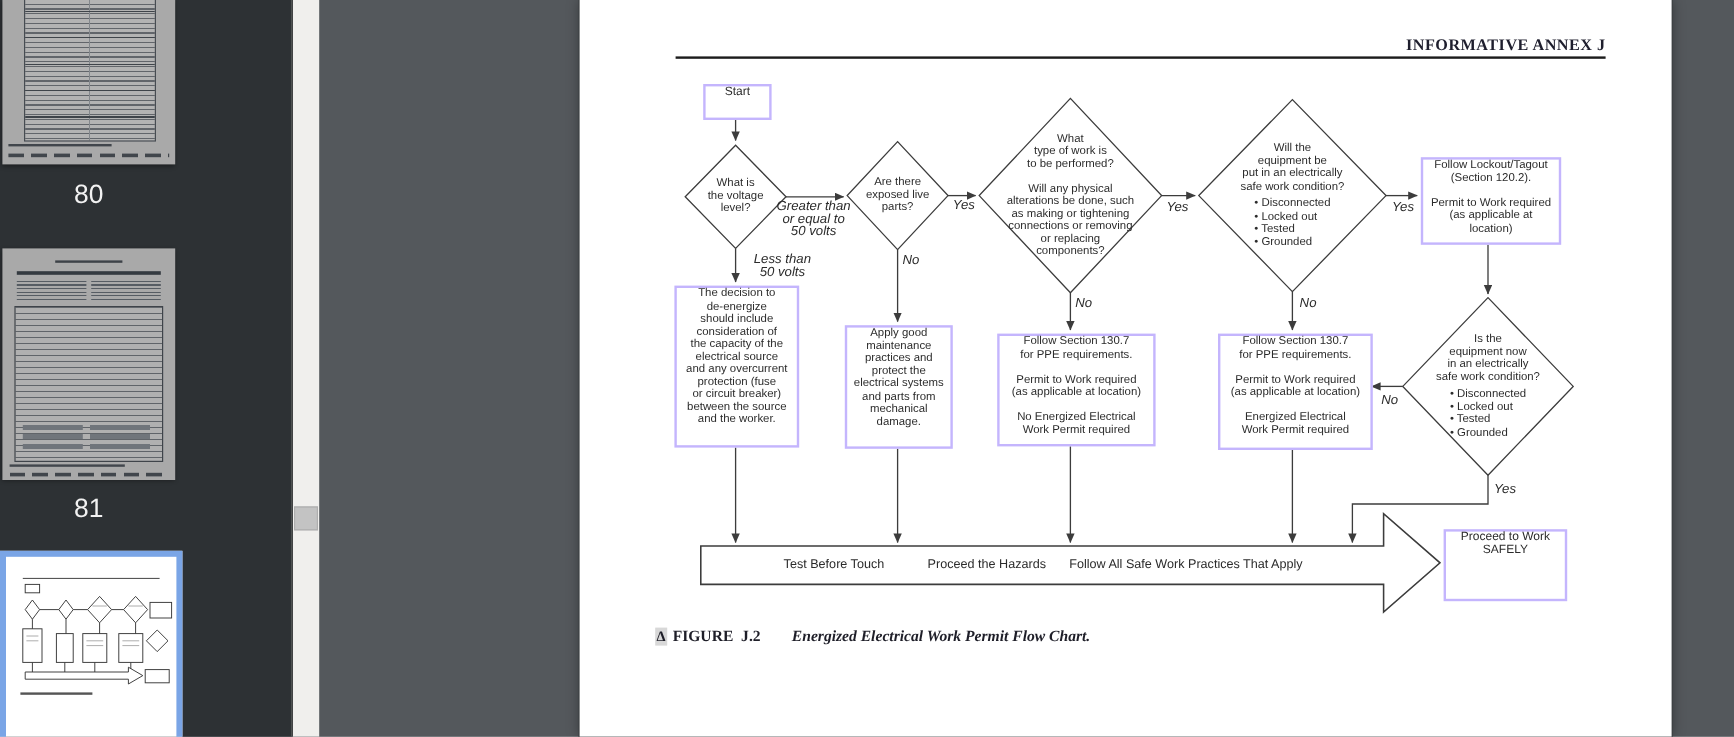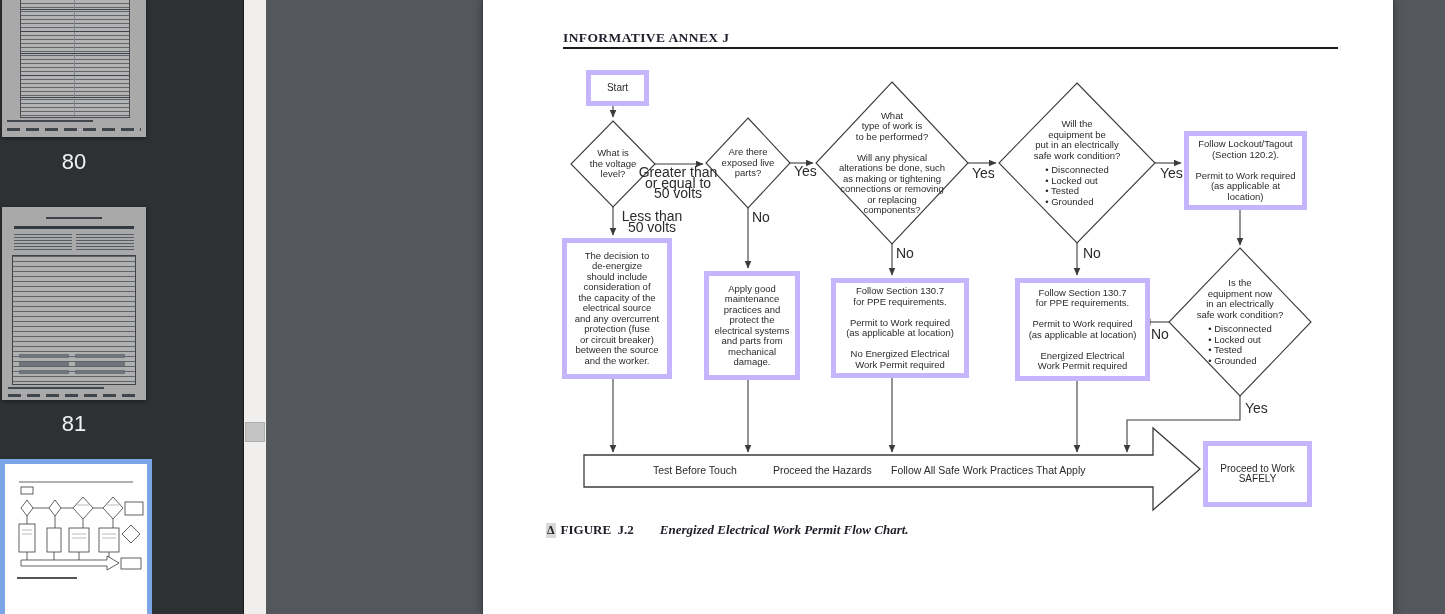--- a/index.html
+++ b/index.html
@@ -50,35 +50,35 @@
 
   
   .track{position:absolute;left:243px;top:0;width:22px;height:614px;
          background:#f0efed;border-left:1px solid #17191b;}
   .scrollThumb{position:absolute;left:245px;top:422px;width:18px;height:18px;
          background:#c3c3c3;border:1px solid #aeaeae;}
 
   
   .page{position:absolute;left:483px;top:0;width:910px;height:614px;background:#fff;
         box-shadow:0 0 0 1px #3e4144,0 0 10px rgba(0,0,0,.4);}
-  .runhead{position:absolute;left:80px;top:30px;width:775px;text-align:left;
+  .runhead{position:absolute;left:80px;top:30px;width:775px;text-align:right;
         font-family:"Liberation Serif",serif;font-weight:700;font-size:13.5px;
         letter-spacing:.4px;color:#1f1f2e;}
   .rule{position:absolute;left:80px;top:47px;width:775px;height:2px;background:#1c1c1c;}
 
   .fc-svg{position:absolute;left:0;top:0;}
   .fc-text{font-size:9.5px;line-height:10.5px;color:#2b2b2b;text-align:center;
            white-space:pre-line;}
-  .fc-box{position:absolute;border:5px solid #c4b5fd;background:#fff;
-          display:flex;align-items:center;justify-content:center;}
+  .fc-box{position:absolute;border:2px solid #c4b5fd;background:#fff;
+          display:flex;align-items:flex-start;justify-content:center;}
   .d-wrap{position:absolute;display:flex;flex-direction:column;
           align-items:center;justify-content:center;}
   .bullets{text-align:left;margin-top:4px;}
-  .lbl{position:absolute;font-size:14px;line-height:10.5px;color:#2b2b2b;
-       white-space:pre-line;text-align:center;}
+  .lbl{position:absolute;font-size:11px;line-height:10.5px;color:#2b2b2b;
+       white-space:pre-line;text-align:center;font-style:italic;}
   .practice{position:absolute;top:464px;font-size:10.5px;color:#2b2b2b;}
   .caption{position:absolute;left:63px;top:522px;display:flex;align-items:baseline;
        font-family:"Liberation Serif",serif;font-weight:700;font-size:13px;color:#1e1e28;}
   .capmark{background:#d8d8d8;padding:0 1px;margin-right:5px;font-size:12px;}
   .capfig{white-space:pre;}
   .captitle{margin-left:26px;font-style:italic;}
 </style>
 </head>
 <body>
 

